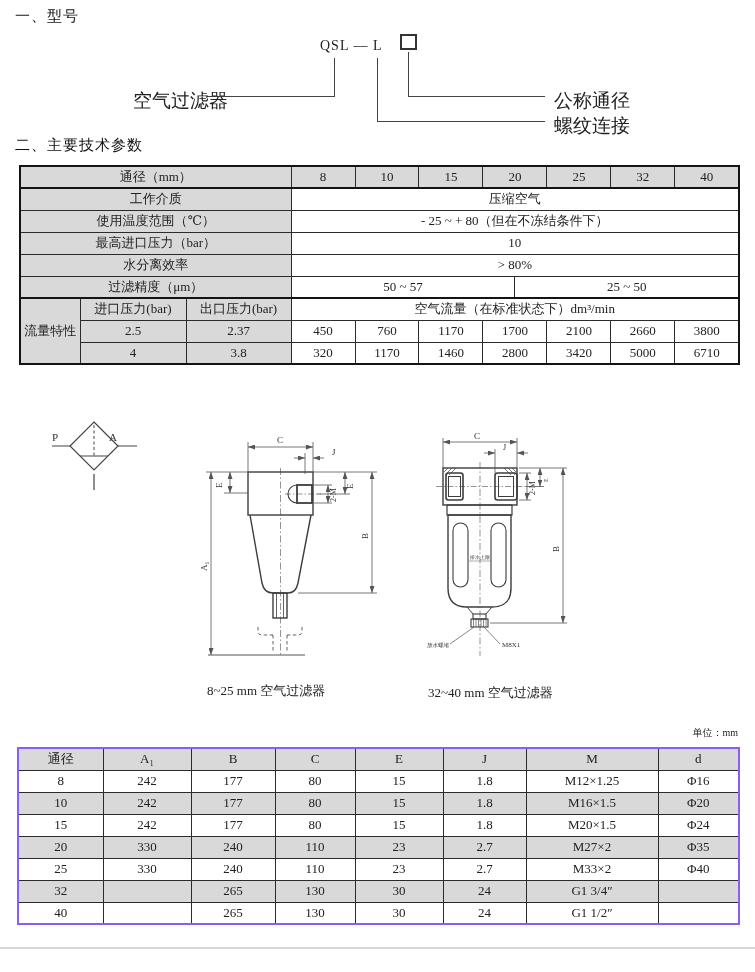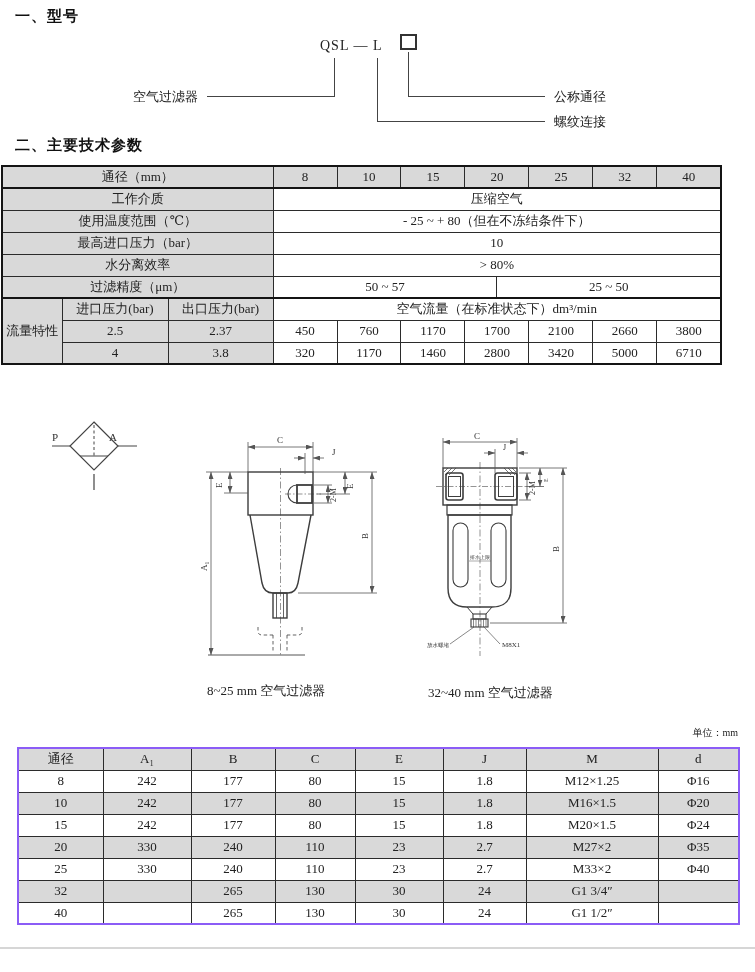--- a/index.html
+++ b/index.html
@@ -1,25 +1,25 @@
 <!DOCTYPE html>
 <html><head>
 <meta charset="utf-8">
 <style>
   *{margin:0;padding:0;box-sizing:border-box}
   html,body{background:#fff}
   body{width:755px;height:972px;position:relative;font-family:"Liberation Serif","DejaVu Serif",serif;color:#222}
   .page{position:absolute;left:0;top:0;width:755px;height:972px;background:#ffffff;overflow:hidden}
-  .sec{position:absolute;font-family:"Liberation Sans","DejaVu Sans",sans-serif;font-weight:bold;font-size:15px;color:#101010;letter-spacing:1px;white-space:nowrap}
+  .sec{position:absolute;font-family:"Liberation Sans","DejaVu Sans",sans-serif;font-weight:normal;font-size:15px;color:#101010;letter-spacing:1px;white-space:nowrap}
   .ln{position:absolute;background:#444}
-  .lbl{position:absolute;font-size:13px;color:#222;white-space:nowrap}
+  .lbl{position:absolute;font-size:19px;color:#222;white-space:nowrap}
   .code{position:absolute;font-size:14px;color:#222;white-space:nowrap;letter-spacing:1px}
   .sqbox{position:absolute;width:17px;height:16px;border:2px solid #333;background:#fff}
   table{border-collapse:collapse;table-layout:fixed;position:absolute;background:#fff}
-  #tech{left:1px;top:165px;width:721px;border:2px solid #141414}
+  #tech{left:19px;top:165px;width:721px;border:2px solid #141414}
   #dims{left:17px;top:747px;width:721px;border:2px solid #8b5cf6}
   td{border:1px solid #2b2b2b;text-align:center;vertical-align:middle;font-size:13px;height:22px;padding:0 1px;overflow:hidden;white-space:nowrap}
   .g{background:#d9d9d9}
   tr.bb td{border-bottom:2px solid #141414}
   tr.bt td{border-top:2px solid #141414}
   .cap{position:absolute;font-size:13px;color:#222;white-space:nowrap;}
   .unit{position:absolute;font-size:10px;color:#222;text-align:right;white-space:nowrap}
   svg{position:absolute;overflow:visible}
   svg text{font-family:"Liberation Serif","DejaVu Serif",serif;fill:#333}
   .footline{position:absolute;left:0;top:947px;width:755px;height:2px;background:#d6d6d6}

